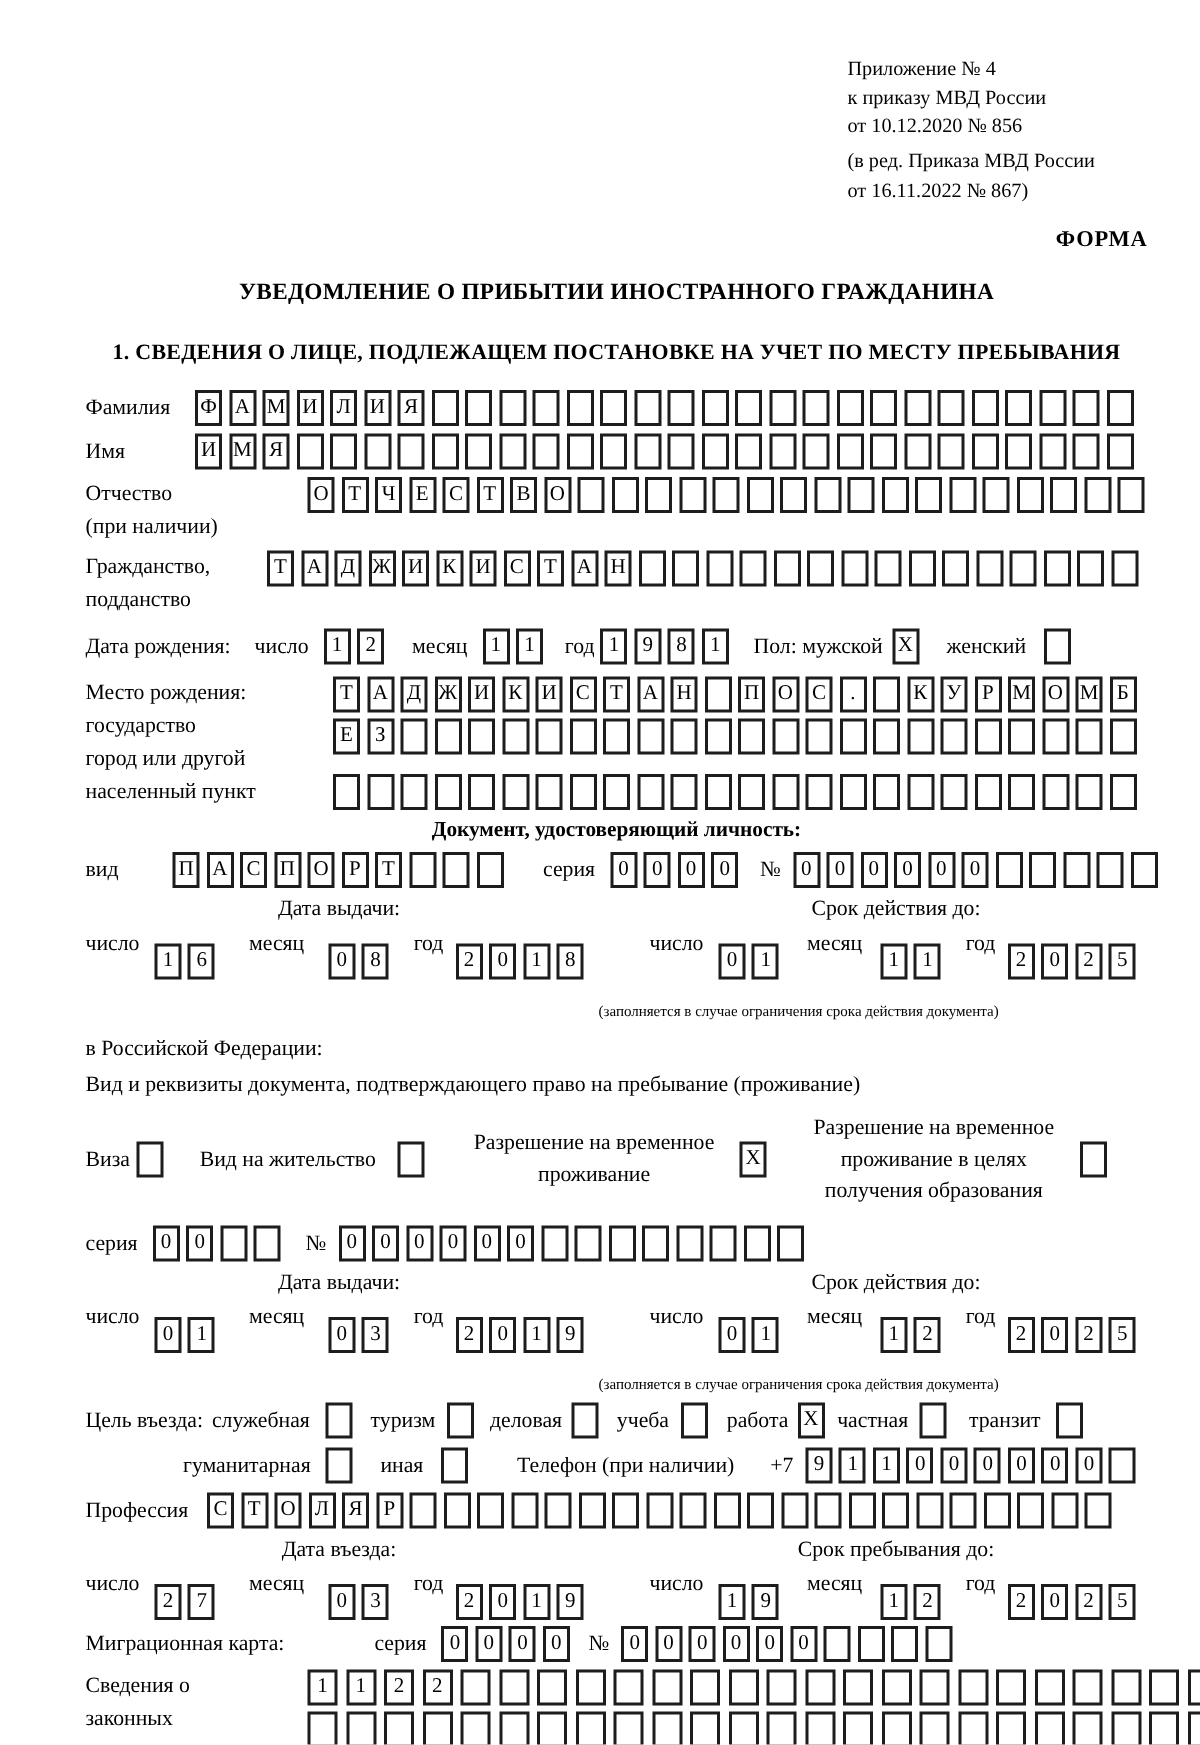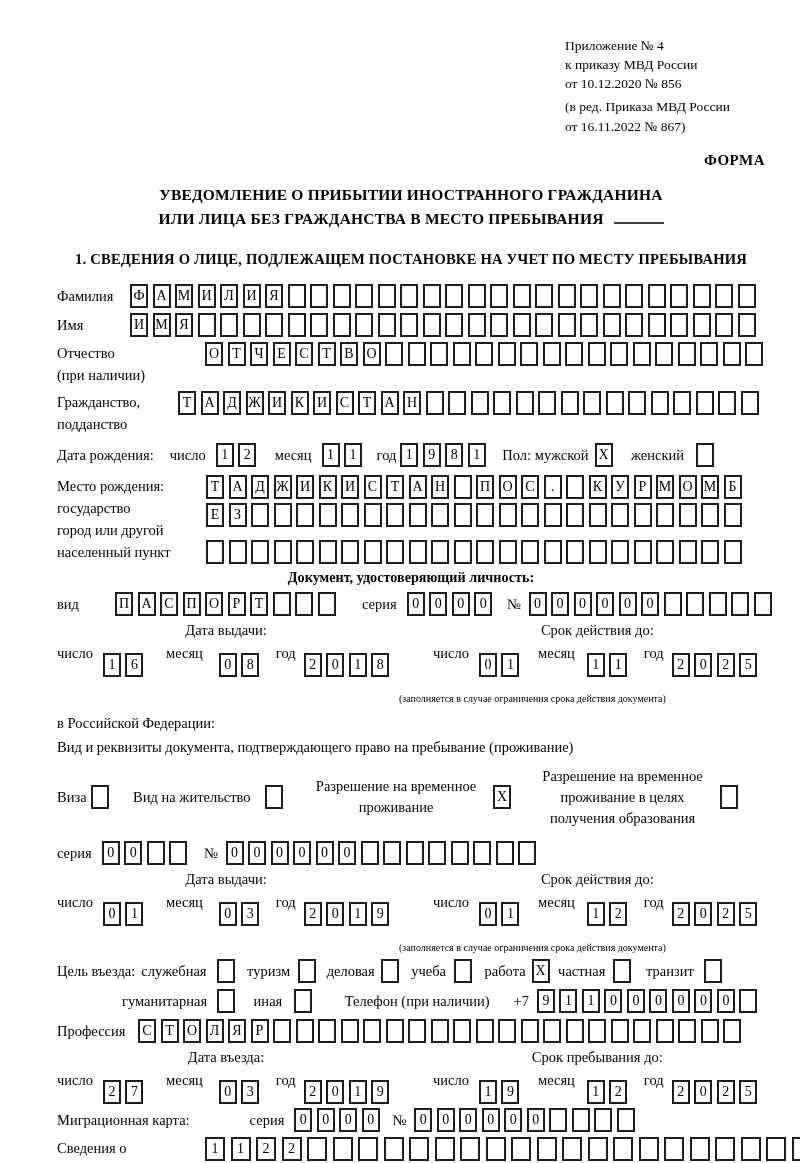--- a/index.html
+++ b/index.html
@@ -72,23 +72,20 @@
     <div>Приложение № 4</div>
     <div>к приказу МВД России</div>
     <div>от 10.12.2020 № 856</div>
     <div class="ed">(в ред. Приказа МВД России</div>
     <div>от 16.11.2022 № 867)</div>
   </div>
   <div class="forma">ФОРМА</div>
 
   <div class="title">
     <div>УВЕДОМЛЕНИЕ О ПРИБЫТИИ ИНОСТРАННОГО ГРАЖДАНИНА</div>
-    <div>
-      <span>ИЛИ ЛИЦА БЕЗ ГРАЖДАНСТВА В МЕСТО ПРЕБЫВАНИЯ</span><span class="uline"></span>
-    </div>
   </div>
 
   <div class="sec">1. СВЕДЕНИЯ О ЛИЦЕ, ПОДЛЕЖАЩЕМ ПОСТАНОВКЕ НА УЧЕТ ПО МЕСТУ ПРЕБЫВАНИЯ</div>
 
   <div class="row">
     <div class="lbl w73">Фамилия</div>
     <div class="cells"><span class="cell">Ф</span><span class="cell">А</span><span class="cell">М</span><span class="cell">И</span><span class="cell">Л</span><span class="cell">И</span><span class="cell">Я</span><span class="cell"></span><span class="cell"></span><span class="cell"></span><span class="cell"></span><span class="cell"></span><span class="cell"></span><span class="cell"></span><span class="cell"></span><span class="cell"></span><span class="cell"></span><span class="cell"></span><span class="cell"></span><span class="cell"></span><span class="cell"></span><span class="cell"></span><span class="cell"></span><span class="cell"></span><span class="cell"></span><span class="cell"></span><span class="cell"></span><span class="cell"></span></div>
   </div>
 
   <div class="row">
@@ -119,21 +116,21 @@
     <span class="lbl ml14">месяц</span>
     <span class="cells ml10"><span class="cell">1</span><span class="cell">1</span></span>
     <span class="lbl ml10">год</span>
     <span class="cells ml4"><span class="cell">1</span><span class="cell">9</span><span class="cell">8</span><span class="cell">1</span></span>
     <span class="lbl ml12">Пол: мужской</span>
     <span class="cells ml6"><span class="cell">X</span></span>
     <span class="lbl ml14">женский</span>
     <span class="cells ml12"><span class="cell"></span></span>
   </div>
 
-  <div class="row" style="margin-top:8px;">
+  <div class="row" style="margin-top:8px;gap:16px;">
     <div class="lblcol w149">
       <div>Место рождения:</div>
       <div>государство</div>
       <div>город или другой</div>
       <div>населенный пункт</div>
     </div>
     <div>
       <div class="cells rowgap"><span class="cell">Т</span><span class="cell">А</span><span class="cell">Д</span><span class="cell">Ж</span><span class="cell">И</span><span class="cell">К</span><span class="cell">И</span><span class="cell">С</span><span class="cell">Т</span><span class="cell">А</span><span class="cell">Н</span><span class="cell"></span><span class="cell">П</span><span class="cell">О</span><span class="cell">С</span><span class="cell">.</span><span class="cell"></span><span class="cell">К</span><span class="cell">У</span><span class="cell">Р</span><span class="cell">М</span><span class="cell">О</span><span class="cell">М</span><span class="cell">Б</span></div>
       <div class="cells rowgap"><span class="cell">Е</span><span class="cell">З</span><span class="cell"></span><span class="cell"></span><span class="cell"></span><span class="cell"></span><span class="cell"></span><span class="cell"></span><span class="cell"></span><span class="cell"></span><span class="cell"></span><span class="cell"></span><span class="cell"></span><span class="cell"></span><span class="cell"></span><span class="cell"></span><span class="cell"></span><span class="cell"></span><span class="cell"></span><span class="cell"></span><span class="cell"></span><span class="cell"></span><span class="cell"></span><span class="cell"></span></div>
       <div class="cells"><span class="cell"></span><span class="cell"></span><span class="cell"></span><span class="cell"></span><span class="cell"></span><span class="cell"></span><span class="cell"></span><span class="cell"></span><span class="cell"></span><span class="cell"></span><span class="cell"></span><span class="cell"></span><span class="cell"></span><span class="cell"></span><span class="cell"></span><span class="cell"></span><span class="cell"></span><span class="cell"></span><span class="cell"></span><span class="cell"></span><span class="cell"></span><span class="cell"></span><span class="cell"></span><span class="cell"></span></div>

